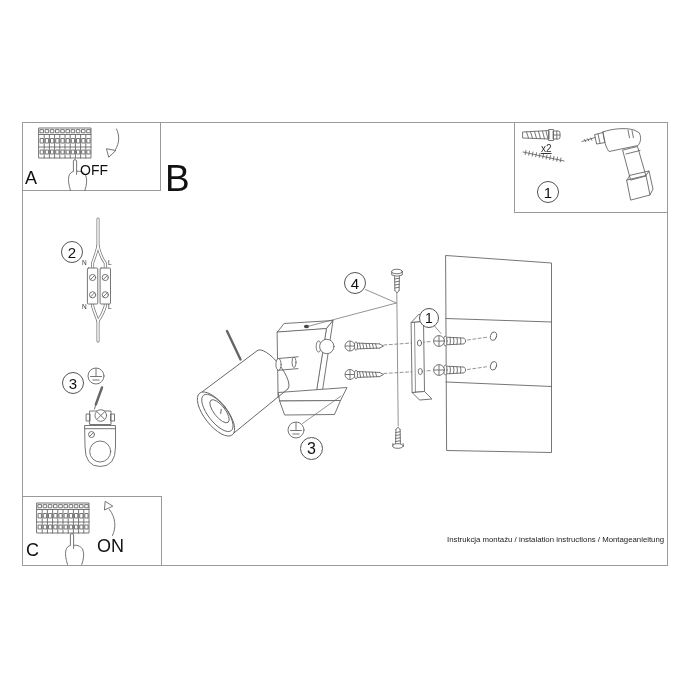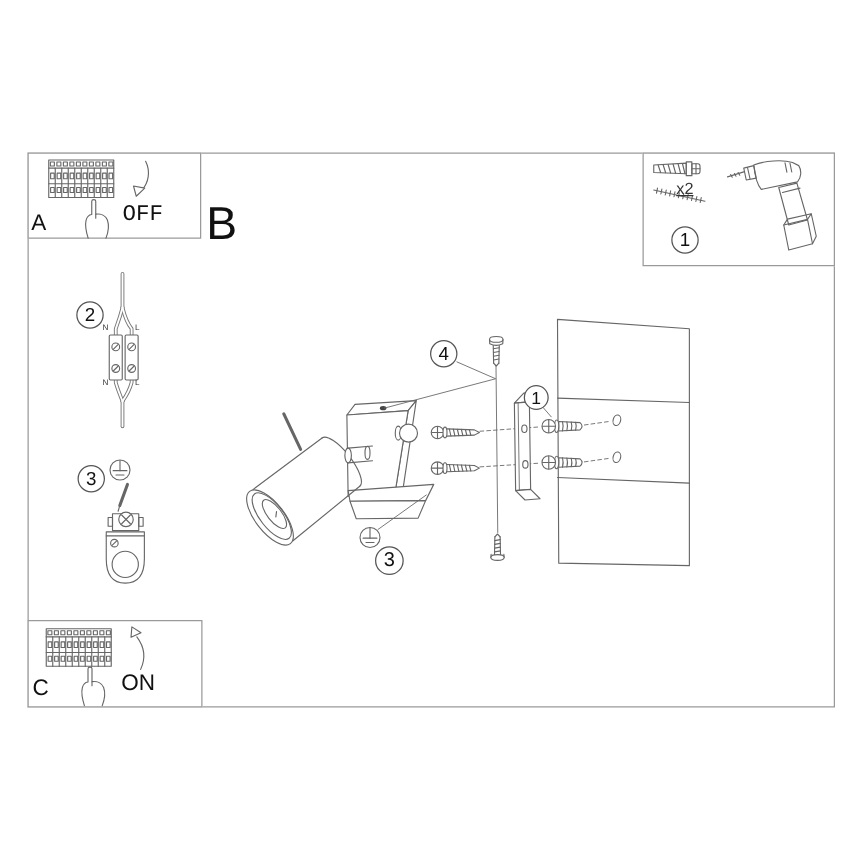--- a/index.html
+++ b/index.html
@@ -304,25 +304,25 @@
     <g>
       <use href="#handic" x="61" y="532"></use>
     </g>
     <g>
       <path d="M112.5,535.5 C116.5,527 115.5,517.5 109.5,509.5"></path>
       <polygon class="fw" points="105.5,501.5 112.8,506.2 104.8,509.8"></polygon>
     </g>
   </svg>
 
   <div class="lbl" style="left:25px;top:169px;font-size:18px;">A</div>
-  <div class="lbl" style="left:98px;top:163px;font-size:18px;font-family:Liberation Mono, monospace;">OFF</div>
+  <div class="lbl" style="left:80px;top:163px;font-size:14px;">OFF</div>
   <div class="lbl" style="left:165px;top:160px;font-size:37px;">B</div>
   <div class="lbl" style="left:26px;top:541px;font-size:18px;">C</div>
   <div class="lbl" style="left:97px;top:537px;font-size:18px;text-align:center;">ON</div>
-  <div class="lbl tiny" style="left:541px;top:144px;font-size:13px;text-decoration:underline;">x2</div>
+  <div class="lbl tiny" style="left:541px;top:144px;font-size:10px;text-decoration:underline;">x2</div>
 
   <span class="lbl tiny" style="left:82px;top:260px;">N</span>
   <span class="lbl tiny" style="left:108px;top:260px;">L</span>
   <span class="lbl tiny" style="left:82px;top:304px;">N</span>
   <span class="lbl tiny" style="left:108px;top:304px;">L</span>
 
   <div class="callout" style="left:537px;top:181px;width:22px;height:22px;font-size:15px;">
     <span>1</span>
   </div>
   <div class="callout" style="left:61px;top:241px;width:22px;height:22px;font-size:15px;">
@@ -335,15 +335,16 @@
     <span>4</span>
   </div>
   <div class="callout" style="left:419px;top:308px;width:20px;height:20px;font-size:14px;">
     <span>1</span>
   </div>
   <div class="callout" style="left:300px;top:437px;width:23px;height:23px;font-size:16px;">
     <span>3</span>
   </div>
 
   <div id="footer">
+    <div>Instrukcja montażu / instalation instructions / Montageanleitung</div>
   </div>
 
 </div>
 
 </body></html>

